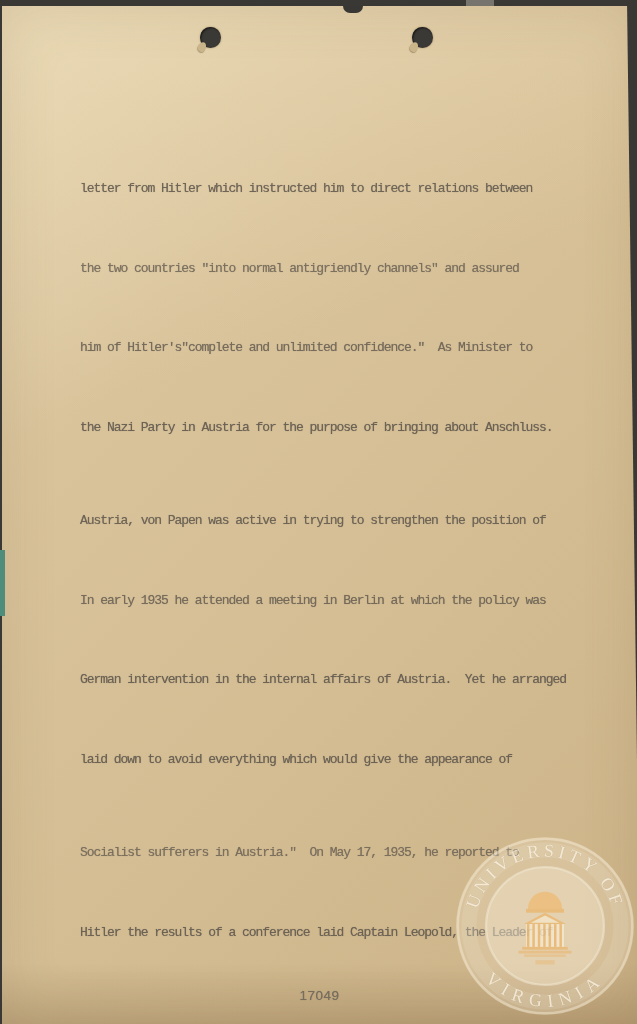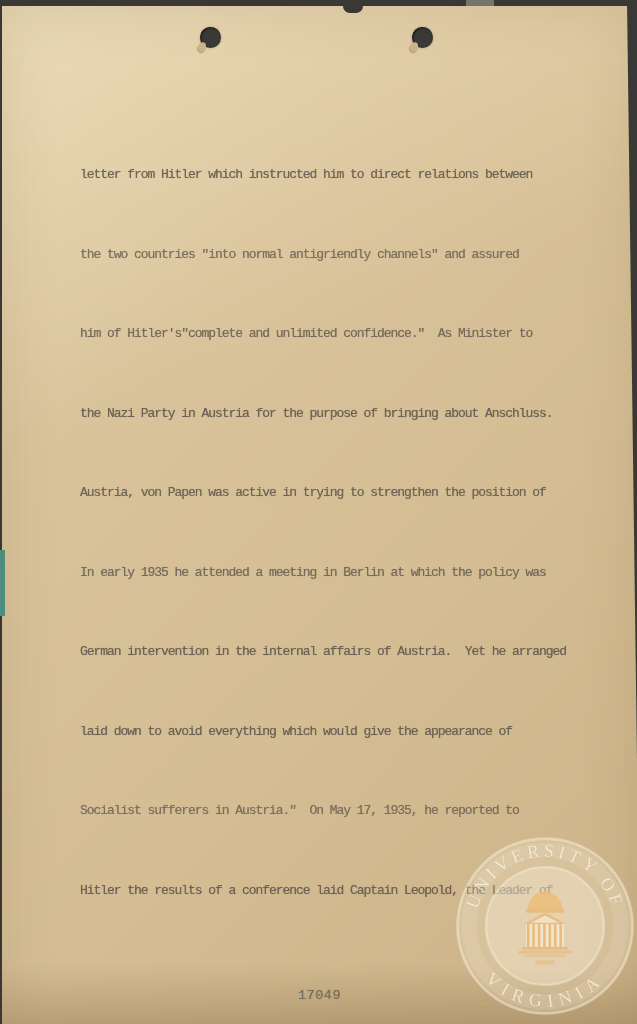--- a/index.html
+++ b/index.html
@@ -33,25 +33,25 @@
   .hole-right{left:410px;top:21px;}
 
   
   .text-block{position:absolute;left:78px;top:103px;
         font-family:"Liberation Mono","DejaVu Sans Mono",monospace;
         font-size:13px;line-height:26.5px;letter-spacing:-1.05px;
         color:#6c6355;white-space:pre;
         text-shadow:0 0 0.8px rgba(108,99,85,.75);}
   .line{height:26.5px;}
   .line:nth-child(3n){opacity:.9;}
-  .line:nth-child(4n+1){opacity:.97;}
+  .line:nth-child(4n+1){opacity:.97;margin-top:14px;}
   .line:nth-child(7n+2){opacity:.85;}
 
   .page-number{position:absolute;left:0;top:982px;width:100%;text-align:center;
-        font-family:Liberation Mono, monospace;
+        font-family:Liberation Sans, sans-serif;
         font-size:13.5px;letter-spacing:.5px;color:#766d5d;
         text-shadow:0 0 .8px rgba(110,100,85,.7);}
 
   
   .watermark{position:absolute;left:448px;top:825px;width:190px;height:190px;opacity:.9;}
   .watermark svg{display:block;}
   .seal-text{font-family:"Liberation Serif",serif;font-size:19px;
         fill:rgba(251,244,228,.88);letter-spacing:4px;
         paint-order:stroke;stroke:rgba(160,130,85,.18);stroke-width:.8px;}
   .seal-text-bottom{letter-spacing:7px;}

